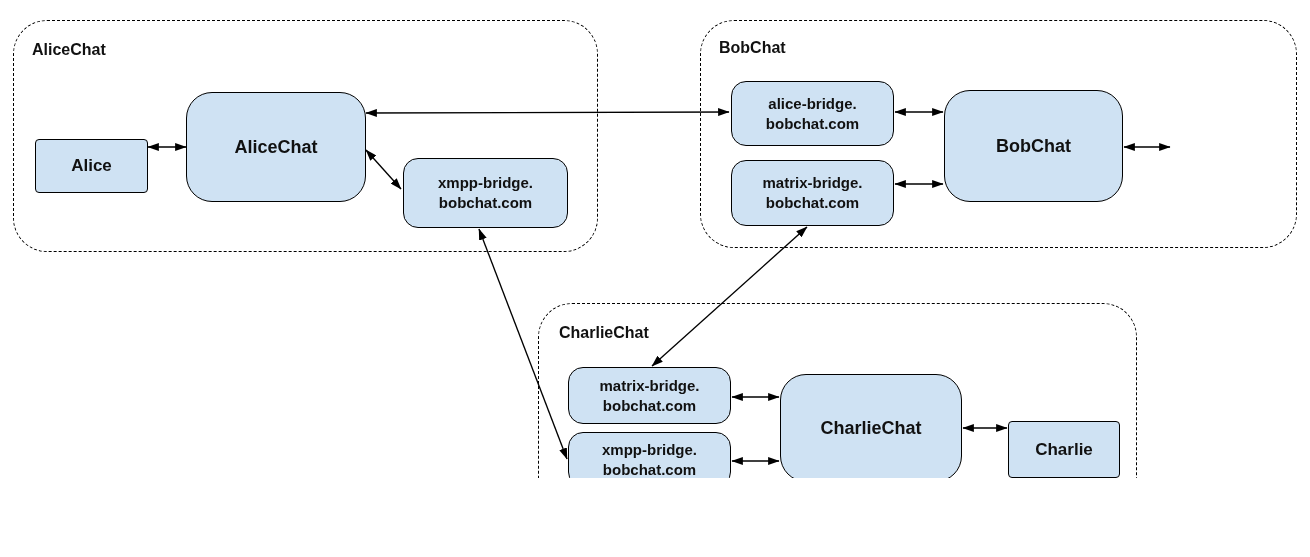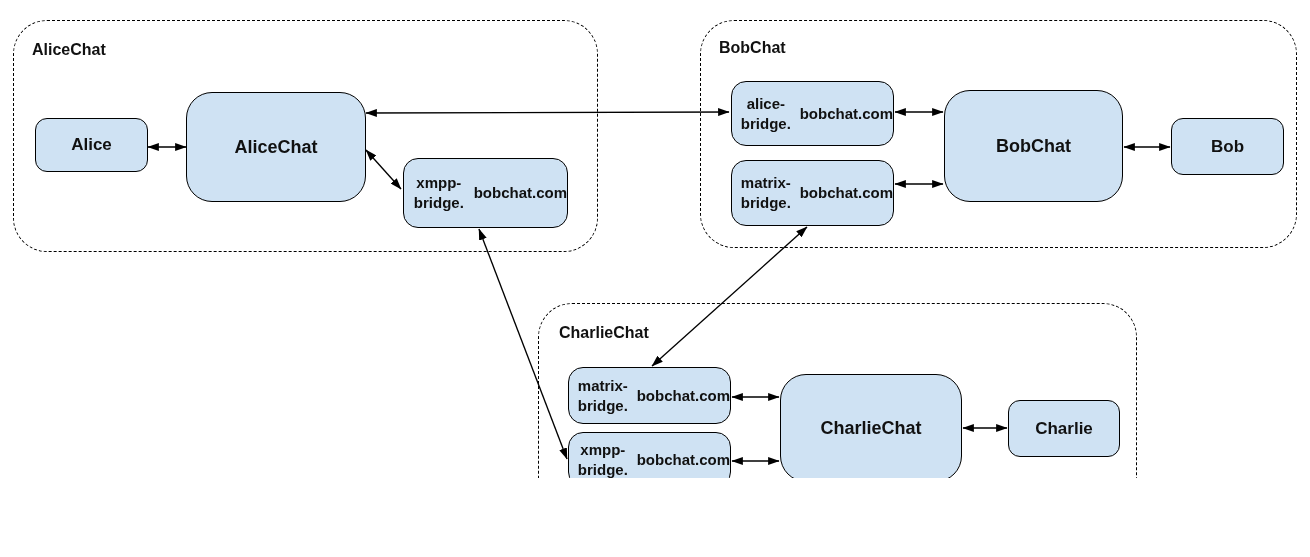--- a/index.html
+++ b/index.html
@@ -41,31 +41,31 @@
   #g-alice   .group-label { left: 18px; top: 20px; }
   #g-bob     .group-label { left: 18px; top: 18px; }
   #g-charlie .group-label { left: 20px; top: 20px; }
   
   .node {
     position: absolute;
     box-sizing: border-box;
     background: #cfe2f3;
     border: 1.4px solid #000000;
     display: flex;
-    flex-direction: row;
+    flex-direction: column;
     align-items: center;
     justify-content: center;
     text-align: center;
     font-weight: bold;
     color: #111111;
     font-size: 17px;
     z-index: 2;
   }
   .node.big    { font-size: 18px; border-radius: 26px; }
-  .node.small  { border-radius: 12px; }
+  .node.small  { border-radius: 4px; margin-top: 21px; }
   .node.bridge { font-size: 15px; line-height: 20px; border-radius: 15px; }
   .node.bridge span { display: block; }
   #n-alice       { left: 35px;   top: 118px; width: 113px; height: 54px; }
   #n-alicechat   { left: 186px;  top: 92px;  width: 180px; height: 110px; }
   #n-axmpp       { left: 403px;  top: 158px; width: 165px; height: 70px; }
   #n-babridge    { left: 731px;  top: 81px;  width: 163px; height: 65px; }
   #n-bmbridge    { left: 731px;  top: 160px; width: 163px; height: 66px; }
   #n-bobchat     { left: 944px;  top: 90px;  width: 179px; height: 112px; }
   #n-bob         { left: 1171px; top: 118px; width: 113px; height: 57px; }
   #n-cmbridge    { left: 568px;  top: 367px; width: 163px; height: 57px; }
@@ -102,23 +102,20 @@
     <span>alice-bridge.</span>
     <span>bobchat.com</span>
   </div>
   <div class="node bridge" id="n-bmbridge">
     <span>matrix-bridge.</span>
     <span>bobchat.com</span>
   </div>
   <div class="node big" id="n-bobchat">
     <span>BobChat</span>
   </div>
-  <div class="node small" id="n-bob">
-    <span>Bob</span>
-  </div>
   <div class="node bridge" id="n-cmbridge">
     <span>matrix-bridge.</span>
     <span>bobchat.com</span>
   </div>
   <div class="node bridge" id="n-cxmpp">
     <span>xmpp-bridge.</span>
     <span>bobchat.com</span>
   </div>
   <div class="node big" id="n-charliechat">
     <span>CharlieChat</span>

